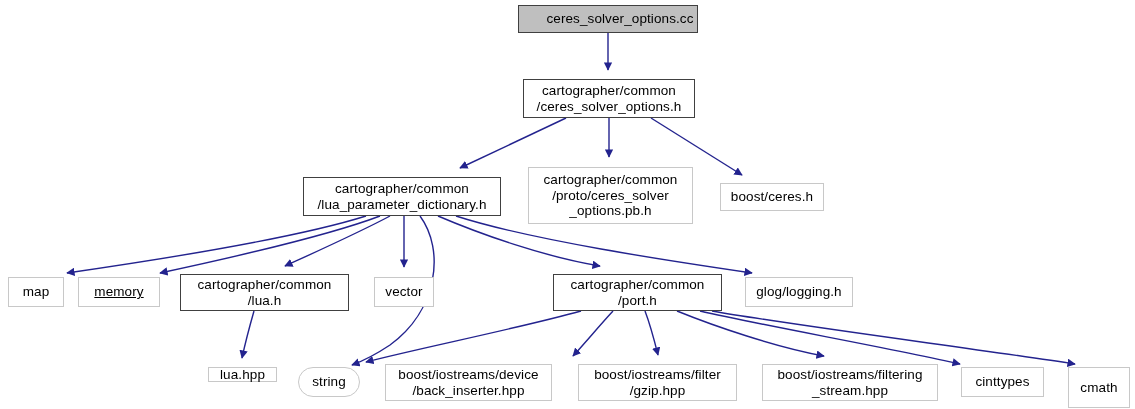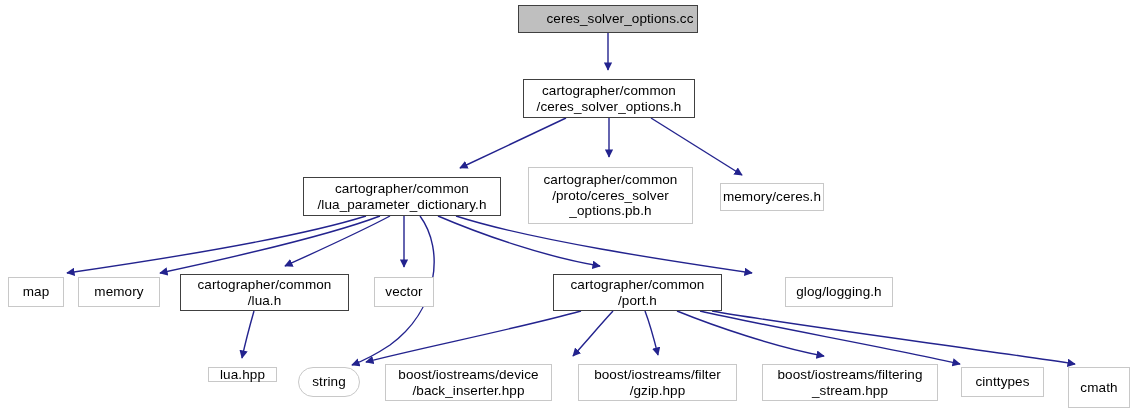--- a/index.html
+++ b/index.html
@@ -46,29 +46,29 @@
   </svg>
   <div id="node-layer">
       <div class="node root" style="left: 518px; top: 5px; width: 180px; height: 28px; padding-left: 24px;">ceres_solver_options.cc</div>
       <div class="node strong" style="left: 523px; top: 79px; width: 172px; height: 39px;">cartographer/common
 /ceres_solver_options.h</div>
       <div class="node strong" style="left: 303px; top: 177px; width: 198px; height: 39px;">cartographer/common
 /lua_parameter_dictionary.h</div>
       <div class="node " style="left: 528px; top: 167px; width: 165px; height: 57px;">cartographer/common
 /proto/ceres_solver
 _options.pb.h</div>
-      <div class="node " style="left: 720px; top: 183px; width: 104px; height: 28px;">memory/ceres.h</div>
+      <div class="node " style="left: 720px; top: 183px; width: 104px; height: 28px;">boost/ceres.h</div>
       <div class="node " style="left: 8px; top: 277px; width: 56px; height: 30px;">map</div>
-      <div class="node " style="left: 78px; top: 277px; width: 82px; height: 30px;">memory</div>
+      <div class="node " style="left: 78px; top: 277px; width: 82px; height: 30px; text-decoration: underline;">memory</div>
       <div class="node strong" style="left: 180px; top: 274px; width: 169px; height: 37px;">cartographer/common
 /lua.h</div>
       <div class="node " style="left: 374px; top: 277px; width: 60px; height: 30px;">vector</div>
       <div class="node strong" style="left: 553px; top: 274px; width: 169px; height: 37px;">cartographer/common
 /port.h</div>
-      <div class="node " style="left: 745px; top: 277px; width: 108px; height: 30px; margin-left: 40px;">glog/logging.h</div>
+      <div class="node " style="left: 745px; top: 277px; width: 108px; height: 30px;">glog/logging.h</div>
       <div class="node " style="left: 208px; top: 367px; width: 69px; height: 15px;">lua.hpp</div>
       <div class="node " style="left: 298px; top: 367px; width: 62px; height: 30px; border-radius: 15px;">string</div>
       <div class="node " style="left: 385px; top: 364px; width: 167px; height: 37px;">boost/iostreams/device
 /back_inserter.hpp</div>
       <div class="node " style="left: 578px; top: 364px; width: 159px; height: 37px;">boost/iostreams/filter
 /gzip.hpp</div>
       <div class="node " style="left: 762px; top: 364px; width: 176px; height: 37px;">boost/iostreams/filtering
 _stream.hpp</div>
       <div class="node " style="left: 961px; top: 367px; width: 83px; height: 30px;">cinttypes</div>
       <div class="node " style="left: 1068px; top: 367px; width: 62px; height: 41px;">cmath</div>

